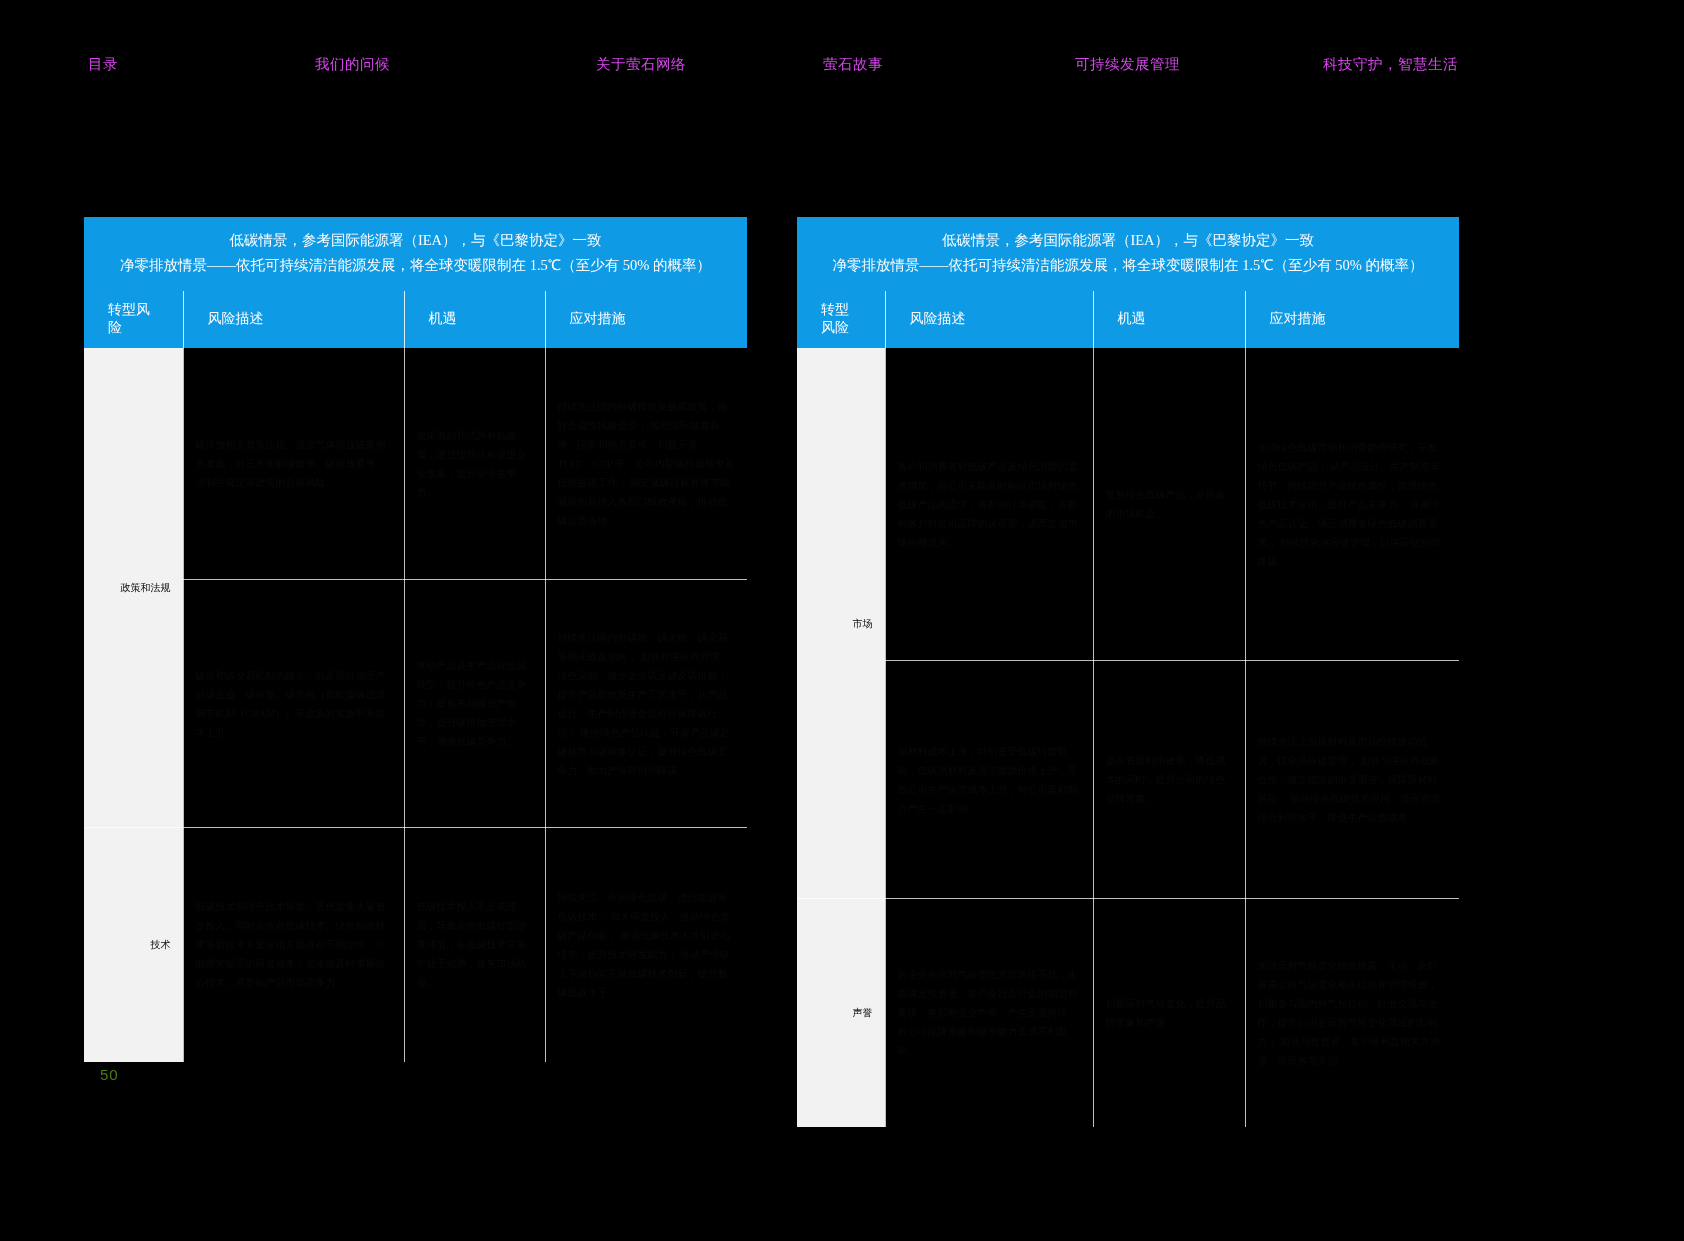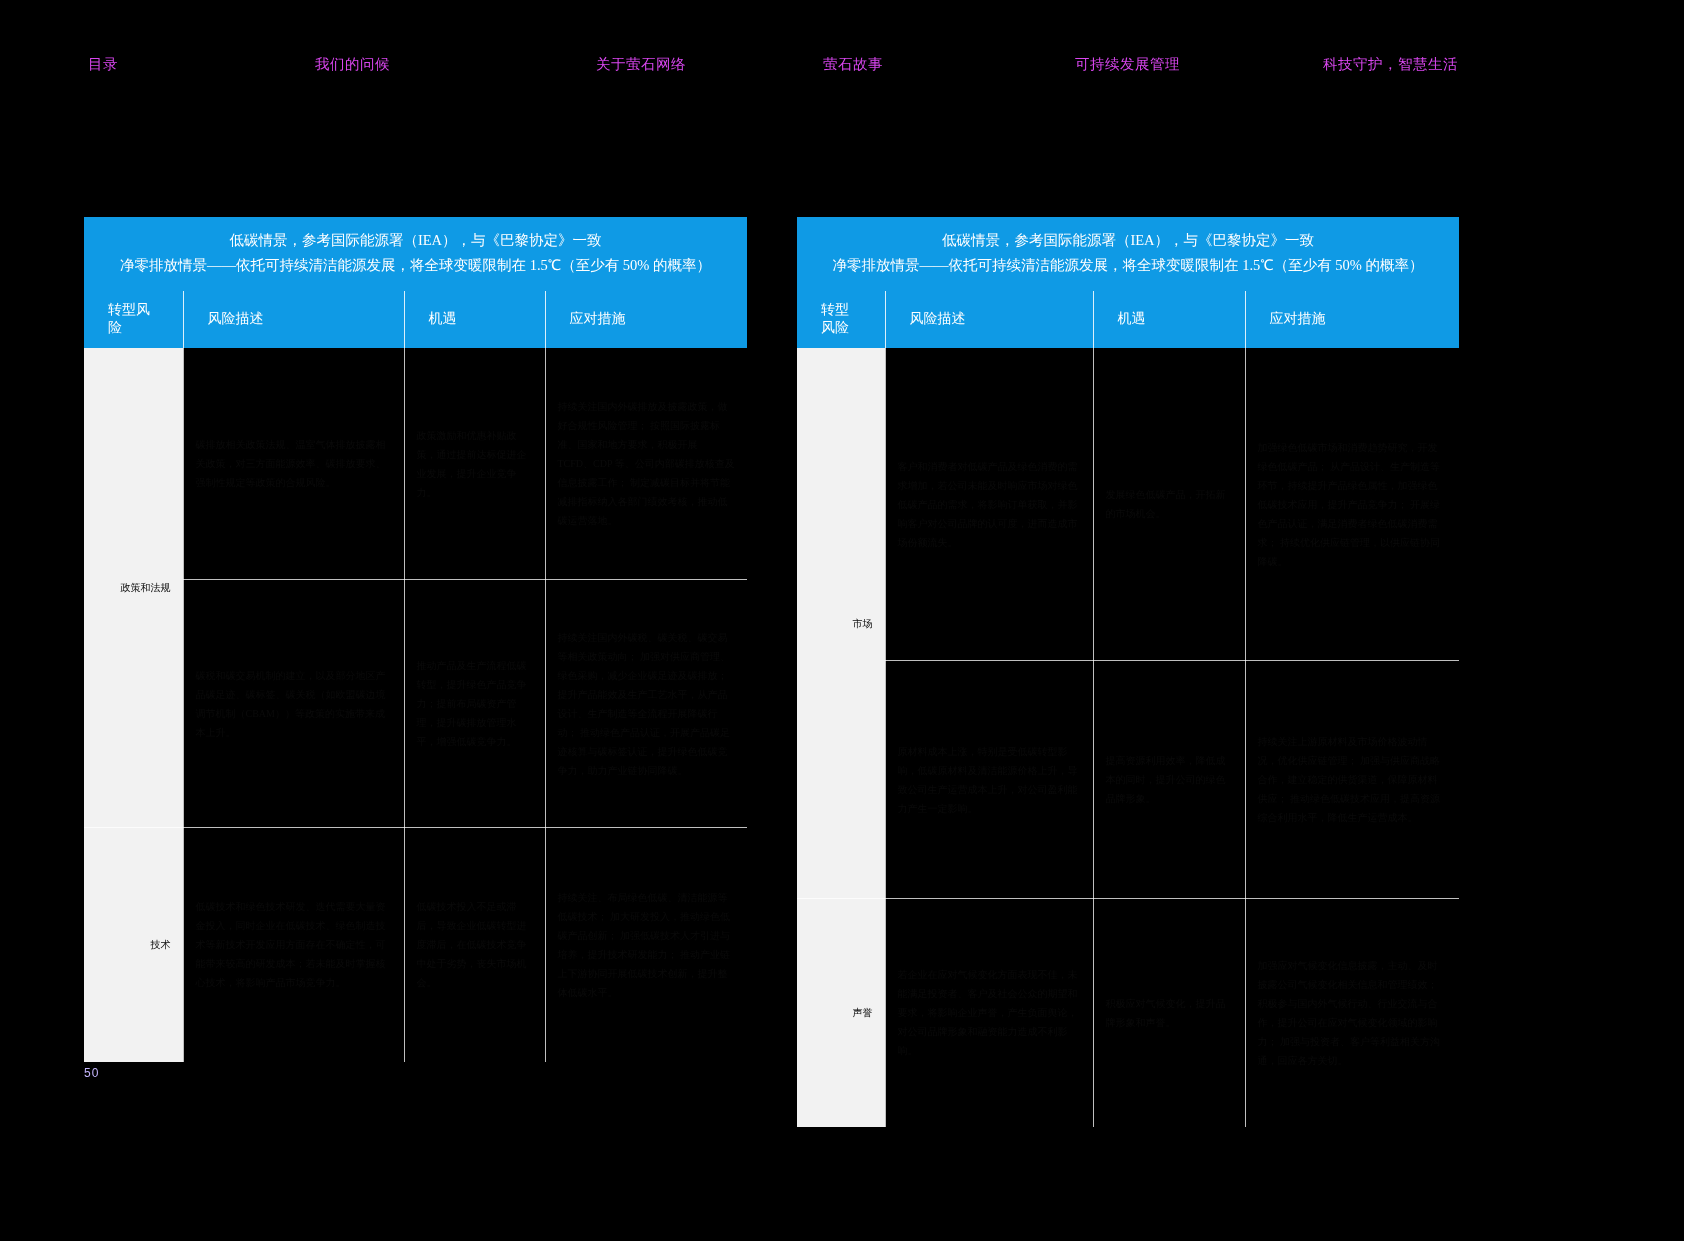--- a/index.html
+++ b/index.html
@@ -35,24 +35,24 @@
   .nav-0 { left: 88px; }
   .nav-1 { left: 315px; }
   .nav-2 { left: 596px; }
   .nav-3 { left: 823px; }
   .nav-4 { left: 1075px; }
   .nav-5 { left: 1323px; }
 
   
   .page-number {
     position: absolute;
-    left: 84px;
+    left: 100px;
     top: 1066px;
-    font-size: 12px;
-    color: #c4b5fd;
+    font-size: 15px;
+    color: #4d7c0f;
     letter-spacing: 1px;
   }
 
   
   .table-wrap {
     position: absolute;
     top: 217px;
     font-family: Liberation Serif, serif;
   }
   .table-left  { left: 84px;  width: 663px; }

